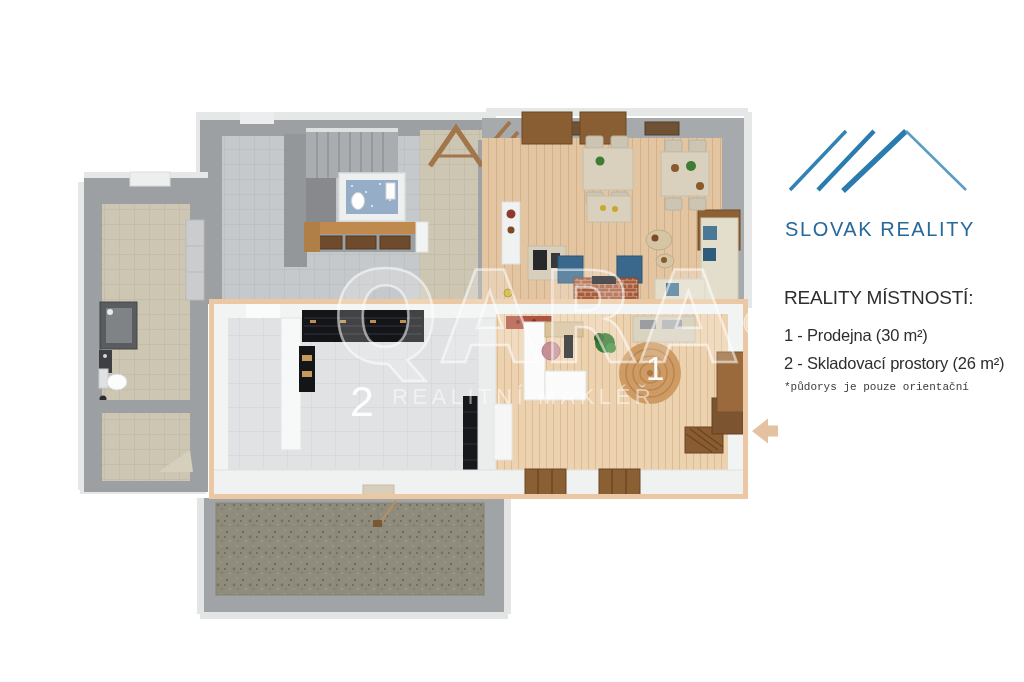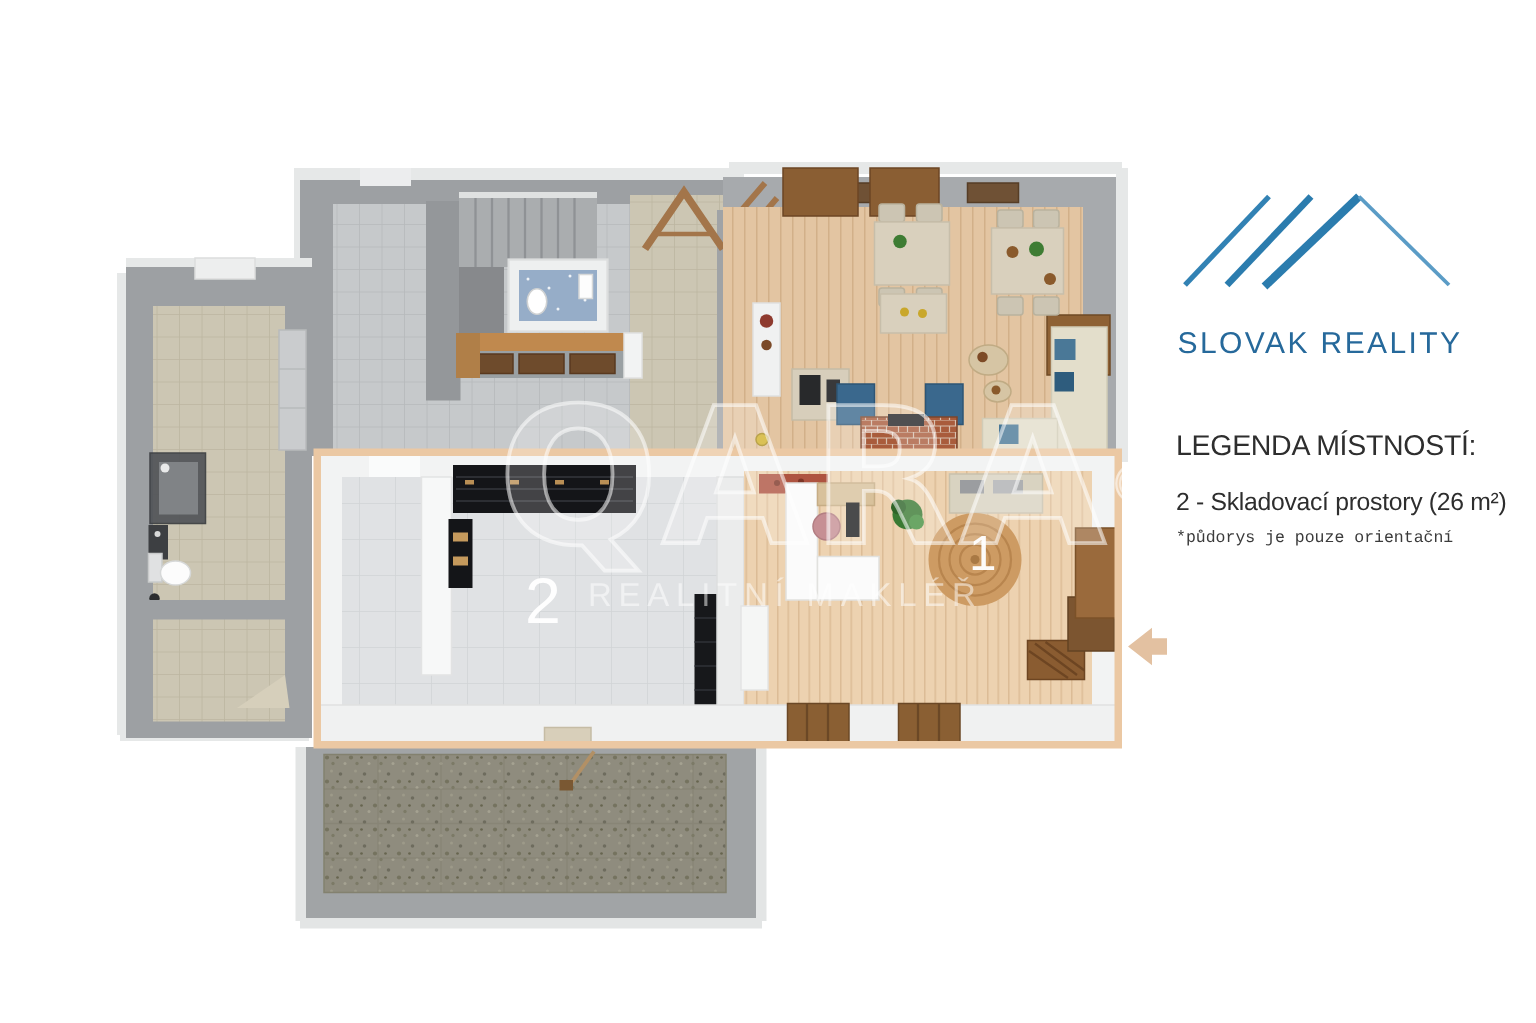--- a/index.html
+++ b/index.html
@@ -333,21 +333,22 @@
     <svg class="logo-roof" width="200" height="76" viewBox="0 0 200 76">
       <line x1="10" y1="68" x2="66" y2="9" stroke="#3282b4" stroke-width="3.5"></line>
       <line x1="38" y1="68" x2="94" y2="9" stroke="#2b7cae" stroke-width="4.5"></line>
       <polyline points="63,69 126,9" fill="none" stroke="#2b7cae" stroke-width="5.5"></polyline>
       <polyline points="126,9 186,68" fill="none" stroke="#5b9cc6" stroke-width="2.5"></polyline>
     </svg>
     <div class="logo-text">SLOVAK REALITY</div>
   </div>
 
   <div class="legend">
-    <div class="legend-heading">LEGENDA MÍSTNOSTÍ:</div>
+    <div class="legend-heading">REALITY MÍSTNOSTÍ:</div>
+    <div class="legend-item">1 - Prodejna (30 m²)</div>
     <div class="legend-item">2 - Skladovací prostory (26 m²)</div>
     <div class="legend-footnote">*půdorys je pouze orientační</div>
   </div>
 
   <div class="arrow-wrap">
     <svg width="32" height="32" viewBox="0 0 32 32">
       <polygon points="3,16 19,3.5 19,10.5 29,10.5 29,21.5 19,21.5 19,28.5" fill="#e3c1a1"></polygon>
     </svg>
   </div>
 

